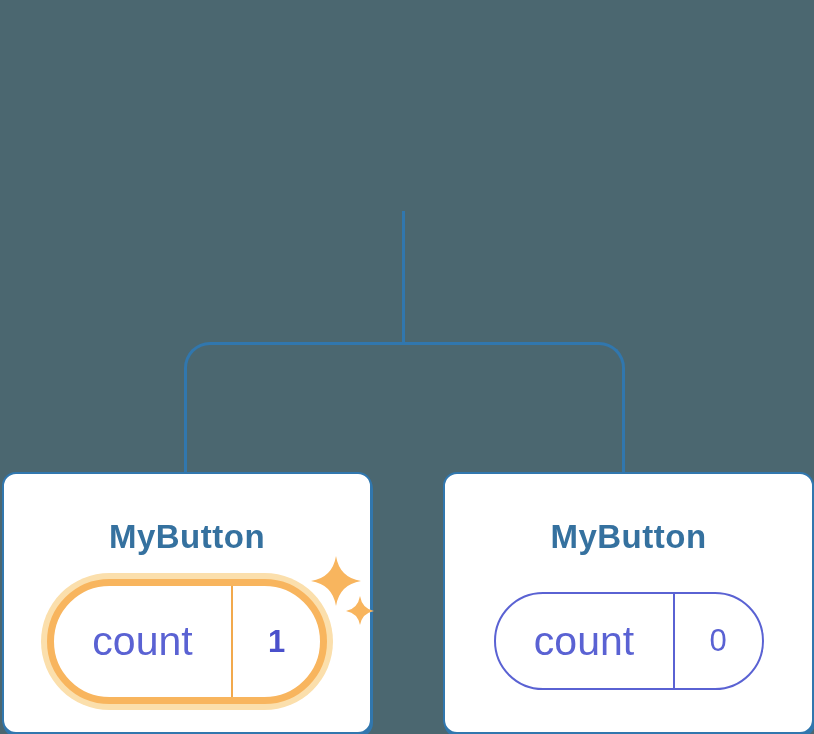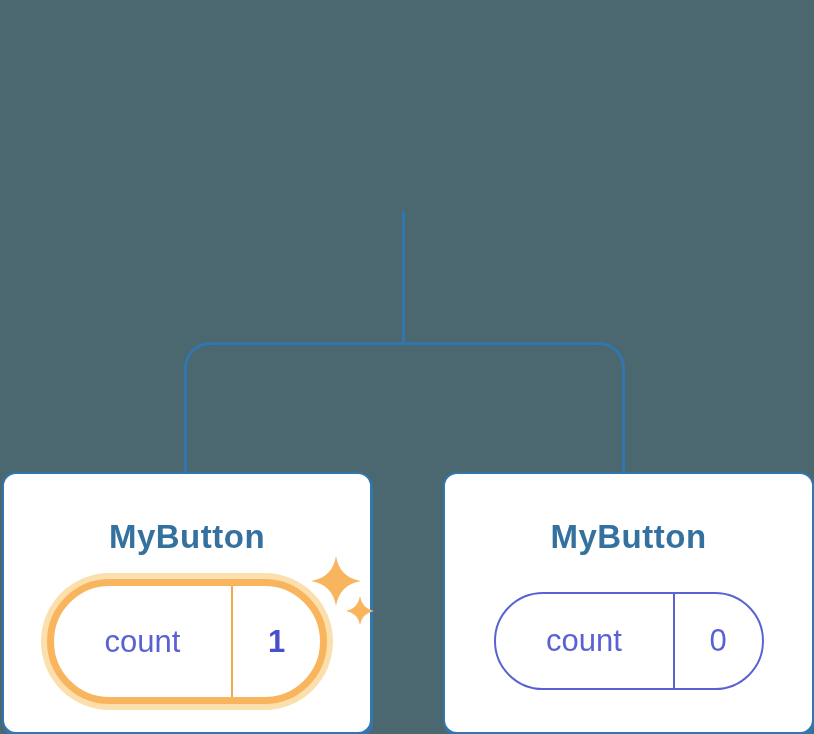--- a/index.html
+++ b/index.html
@@ -89,21 +89,21 @@
     border: 7px solid var(--orange);
   }
   .pill-plain {
     margin-top: 37px;
     width: 270px; height: 98px;
     border: 2px solid var(--purple);
   }
   .pill-key-cell {
     flex: 1;
     display: flex; align-items: center; justify-content: center;
-    font-size: 31px;
+    font-size: 41px;
     color: var(--purple);
   }
   .pill-value-cell {
     width: 87px;
     display: flex; align-items: center; justify-content: center;
     font-size: 31px;
     color: var(--purple);
   }
   .pill-active .pill-value-cell { font-weight: 700; color: var(--purple-bold); }
   .pill-divider { width: 2px; }

